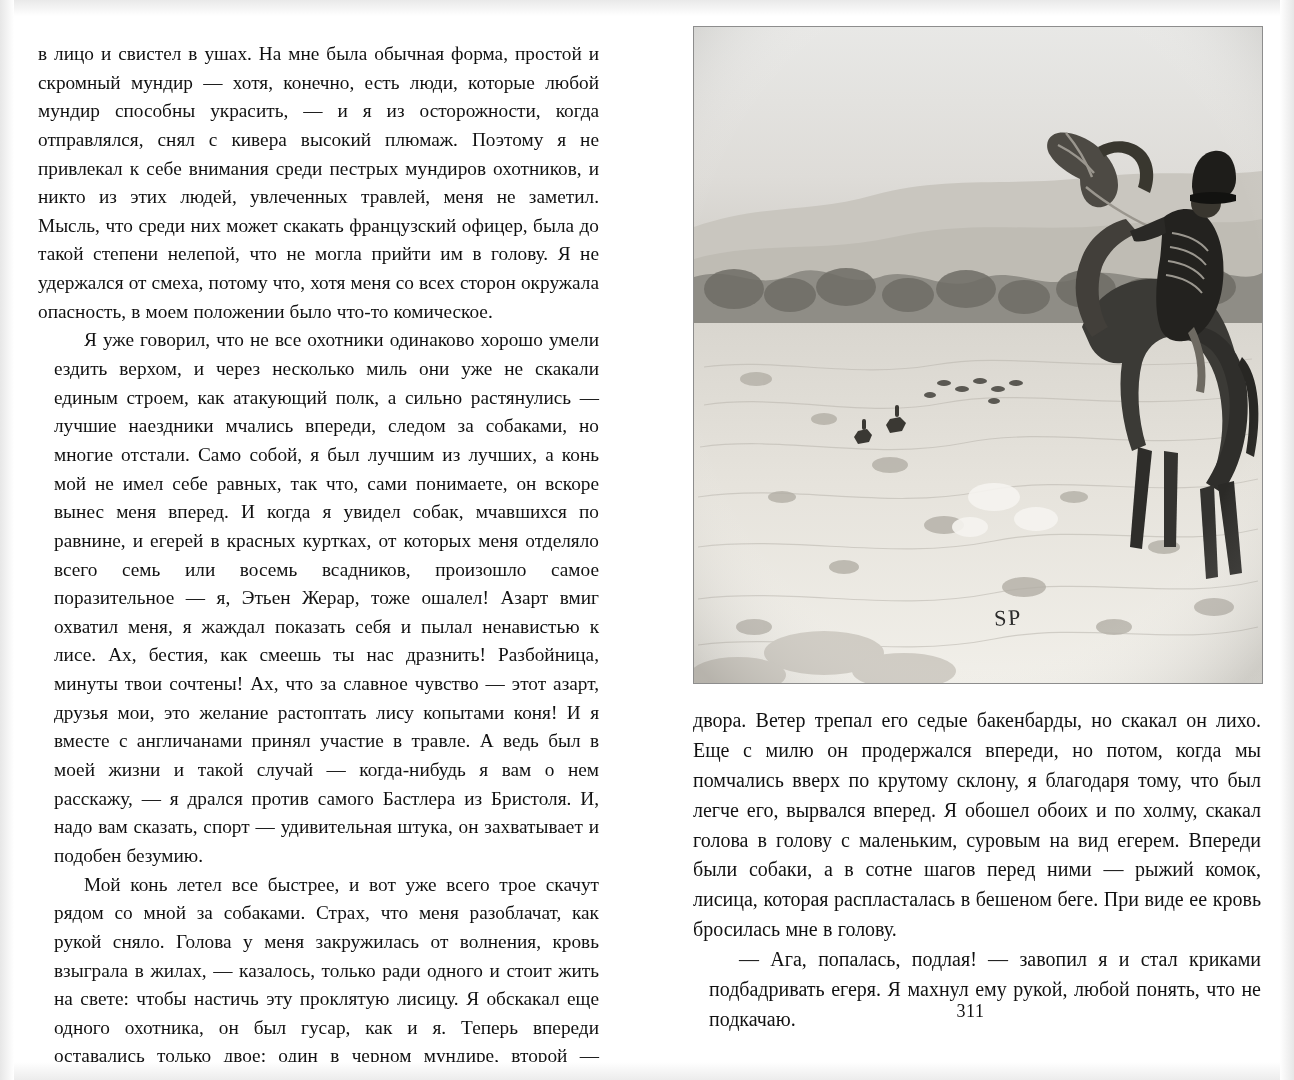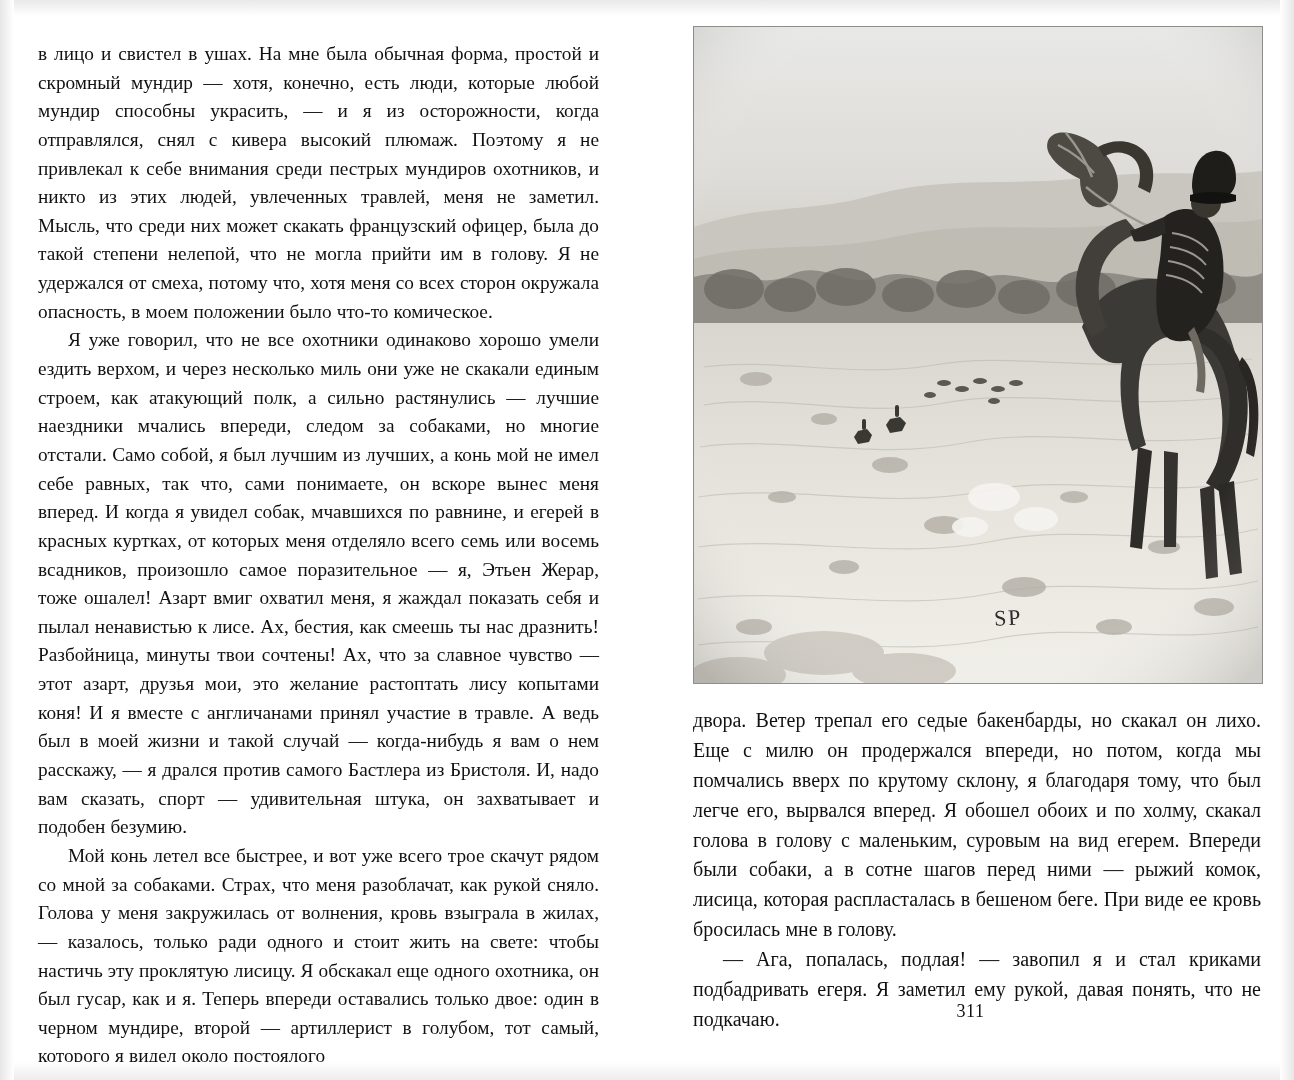--- a/index.html
+++ b/index.html
@@ -47,20 +47,21 @@
     line-height: 1.485;
     text-align: justify;
     text-justify: inter-word;
     margin: 0;
     letter-spacing: 0.0px;
     word-spacing: 0.3px;
     hyphens: manual;
   }
   .para + .para {
     text-indent: 30px;
+    margin-left: 16px;
   }
   .para.first {
     text-indent: 0;
   }
 
   .right-col .para {
     font-size: 20px;
     line-height: 1.495;
   }
 
@@ -284,21 +285,21 @@
             <ellipse cx="210" cy="644" rx="52" ry="18"></ellipse>
             <ellipse cx="44" cy="648" rx="48" ry="18"></ellipse>
           </g>
 
           <rect x="0" y="0" width="568" height="656" fill="url(#vign)"></rect>
         </svg>
         <div class="illus-caption-sig">SP</div>
       </div>
 
       <p class="para first">двора. Ветер трепал его седые бакенбарды, но скакал он лихо. Еще с милю он продержался впереди, но потом, когда мы помчались вверх по крутому склону, я благодаря тому, что был легче его, вырвался вперед. Я обошел обоих и по холму, скакал голова в голову с маленьким, суровым на вид егерем. Впереди были собаки, а в сотне шагов перед ними — рыжий комок, лисица, которая распласталась в бешеном беге. При виде ее кровь бросилась мне в голову.</p>
-      <p class="para">— Ага, попалась, подлая! — завопил я и стал криками подбадривать егеря. Я заметил ему рукой, давая понять, что не подкачаю.</p>
+      <p class="para">— Ага, попалась, подлая! — завопил я и стал криками подбадривать егеря. Я махнул ему рукой, любой понять, что не подкачаю.</p>
     </div>
 
     <div class="folio">311</div>
   </div>
 
   <div class="scan-edge-top"></div>
   <div class="scan-edge-bottom"></div>
   <div class="scan-edge-left"></div>
   <div class="scan-edge-right"></div>
 </div>

